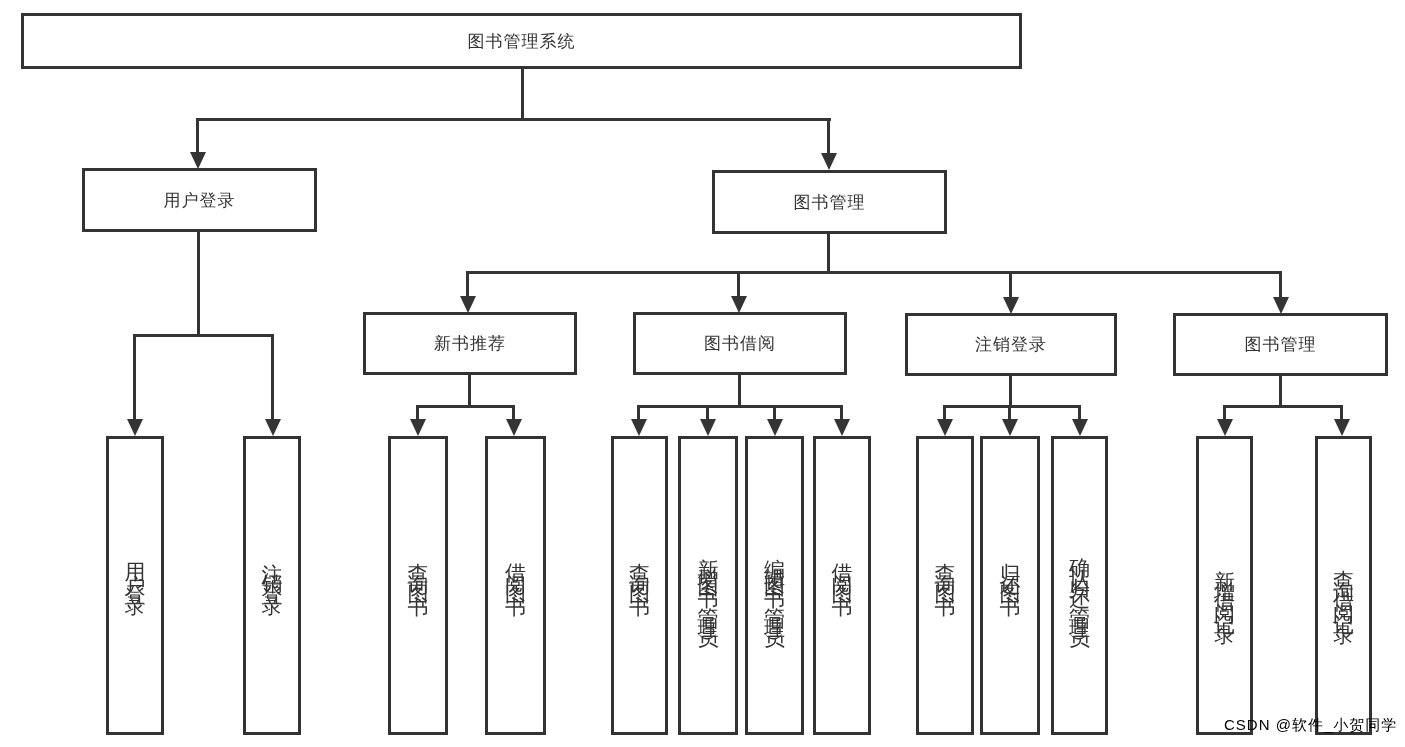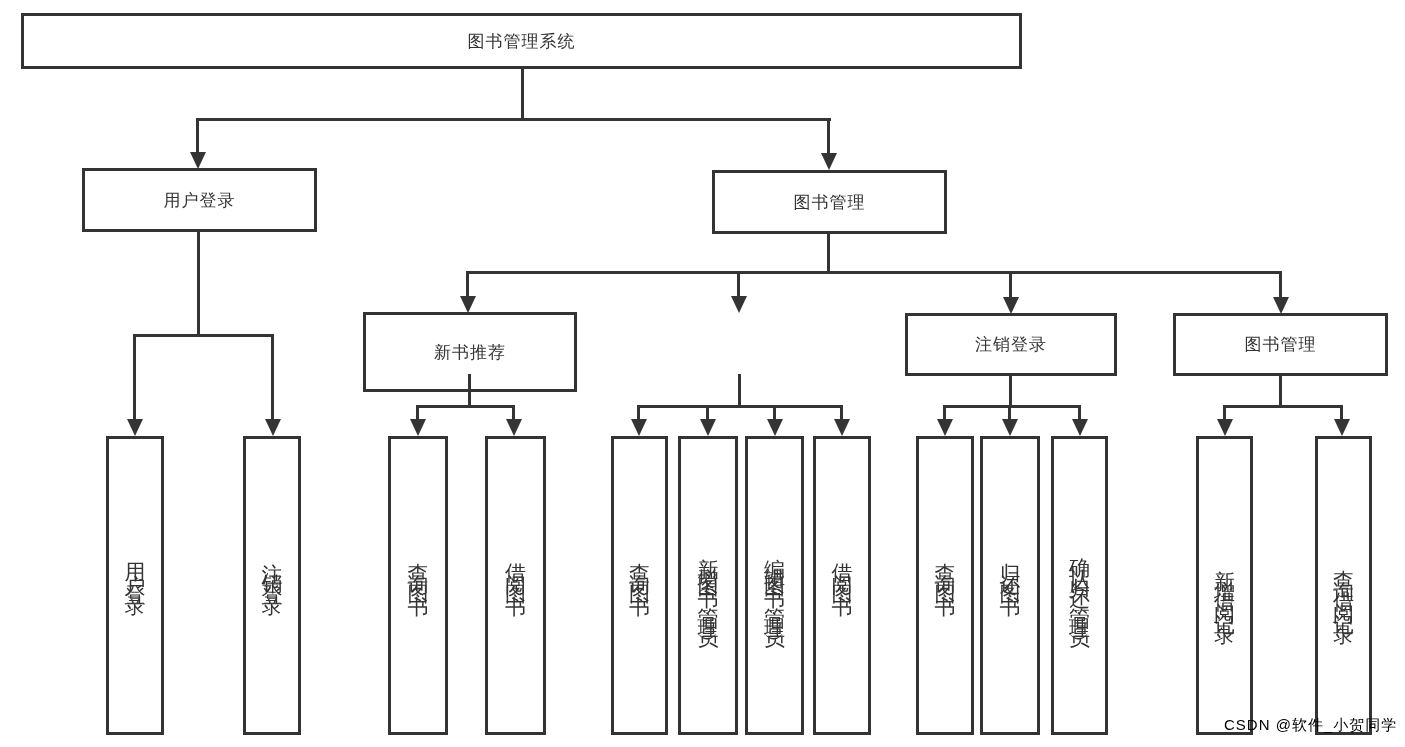--- a/index.html
+++ b/index.html
@@ -72,22 +72,25 @@
   <div class="hl" style="left:466px;top:271px;width:816px;"></div>
   <div class="vl" style="left:466px;top:271px;height:26px;"></div>
   <div class="ar" style="left:460px;top:296px;"></div>
   <div class="vl" style="left:737px;top:271px;height:26px;"></div>
   <div class="ar" style="left:731px;top:296px;"></div>
   <div class="vl" style="left:1009px;top:271px;height:27px;"></div>
   <div class="ar" style="left:1003px;top:297px;"></div>
   <div class="vl" style="left:1279px;top:271px;height:27px;"></div>
   <div class="ar" style="left:1273px;top:297px;"></div>
 
-  <div class="box" style="left:363px;top:312px;width:214px;height:80px;">
+  <div class="box" style="left:363px;top:312px;width:214px;height:63px;">
     <span class="lbl">新书推荐</span>
+  </div>
+  <div class="box" style="left:633px;top:312px;width:214px;height:63px;">
+    <span class="lbl">图书借阅</span>
   </div>
   <div class="box" style="left:905px;top:313px;width:212px;height:63px;">
     <span class="lbl">注销登录</span>
   </div>
   <div class="box" style="left:1173px;top:313px;width:215px;height:63px;">
     <span class="lbl">图书管理</span>
   </div>
 
   <div class="vl" style="left:468px;top:374px;height:34px;"></div>
   <div class="hl" style="left:416px;top:405px;width:98px;"></div>

